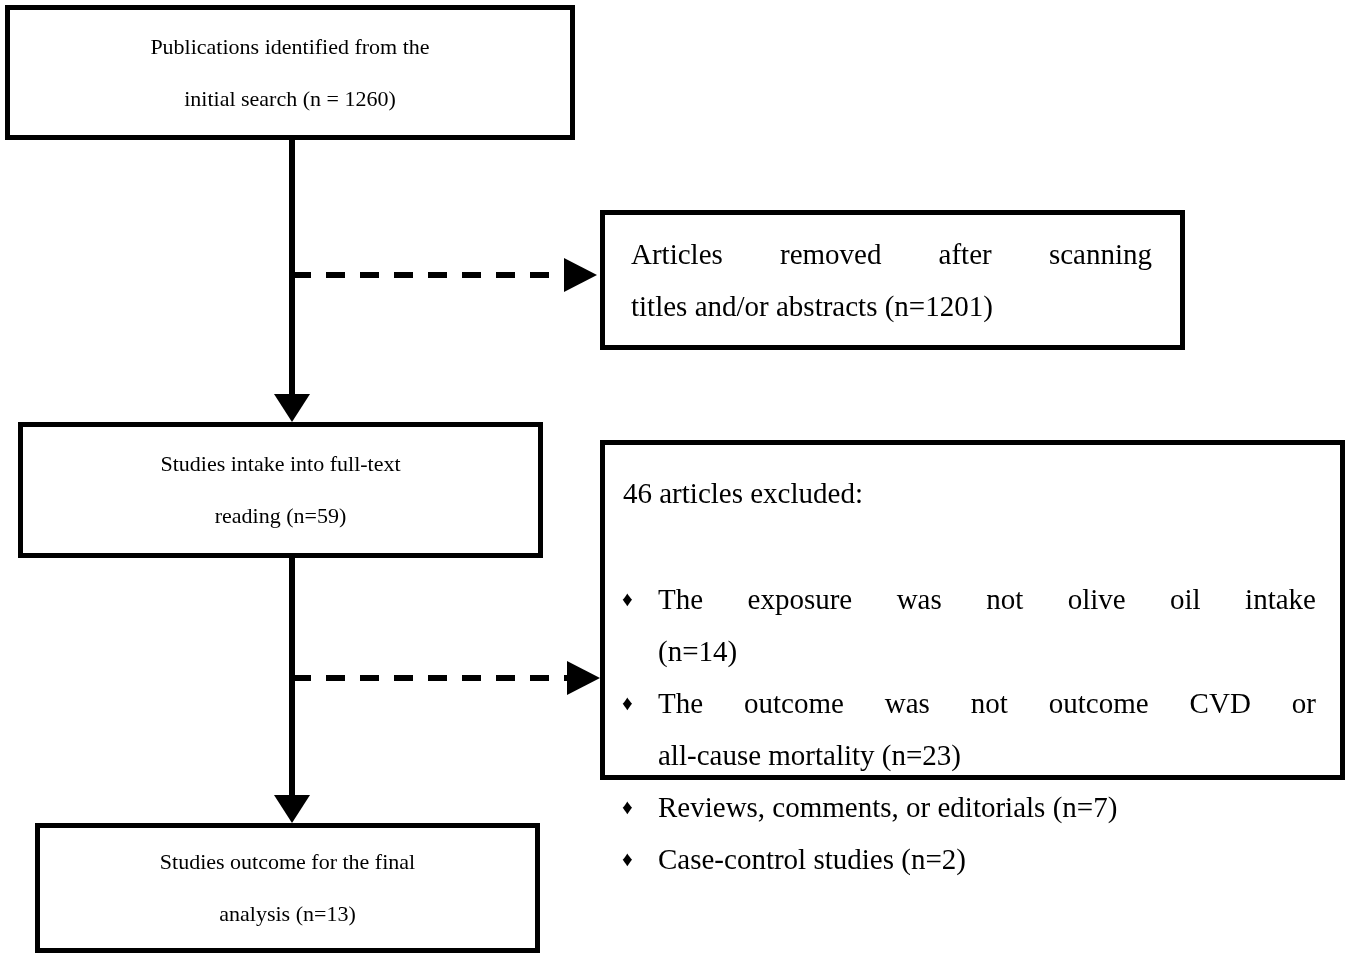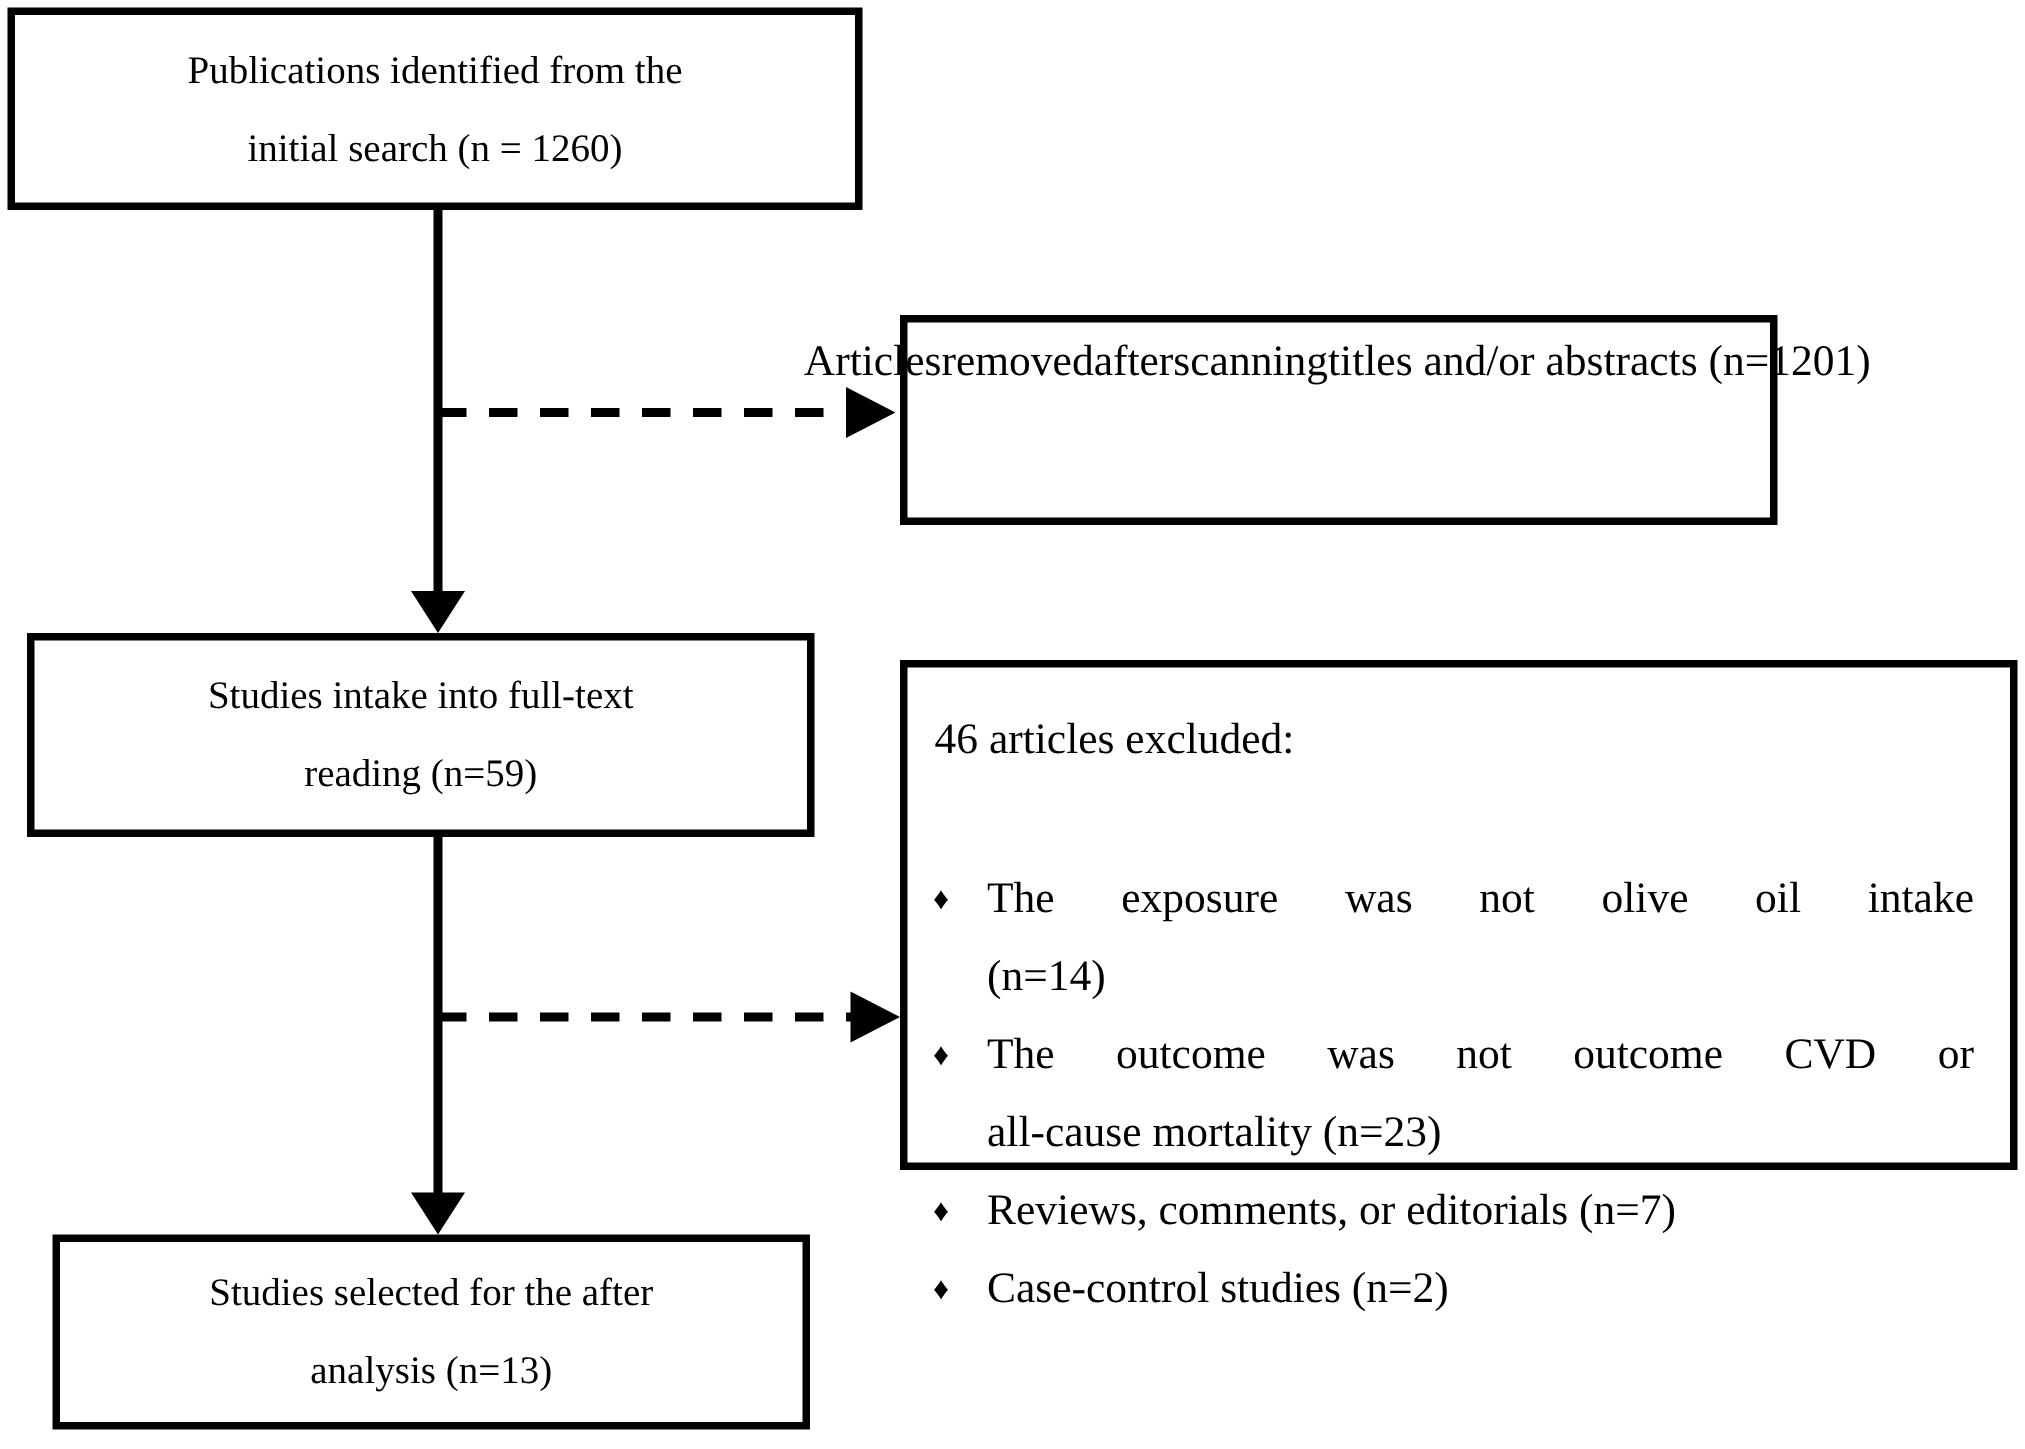--- a/index.html
+++ b/index.html
@@ -21,29 +21,29 @@
     border: 5px solid #000000;
     background: #ffffff;
     box-sizing: border-box;
   }
   .centerbox {
     display: flex;
     flex-direction: column;
     justify-content: center;
     align-items: center;
     text-align: left;
-    font-size: 26px;
+    font-size: 22px;
   }
   .centerbox .line {
     line-height: 52px;
     white-space: nowrap;
   }
   #box-removed {
     display: flex;
-    flex-direction: row;
+    flex-direction: column;
     justify-content: center;
     font-size: 29px;
     padding: 0 28px 0 26px;
   }
   #box-removed .line {
     line-height: 52px;
     white-space: nowrap;
   }
   #box-excluded {
     font-size: 29px;
@@ -177,17 +177,17 @@
         <div class="bullet-marker">♦</div>
         <div class="bullet-text">
           <div class="line">Case-control studies (n=2)</div>
         </div>
       </div>
 
     </div>
   </div>
 
   <div class="box centerbox" id="box-final" style="left:35px; top:823px; width:505px; height:130px;">
-    <div class="line">Studies selected for the after</div>
+    <div class="line">Studies outcome for the final</div>
     <div class="line">analysis (n=13)</div>
   </div>
 
 </div>
 
 </body></html>

